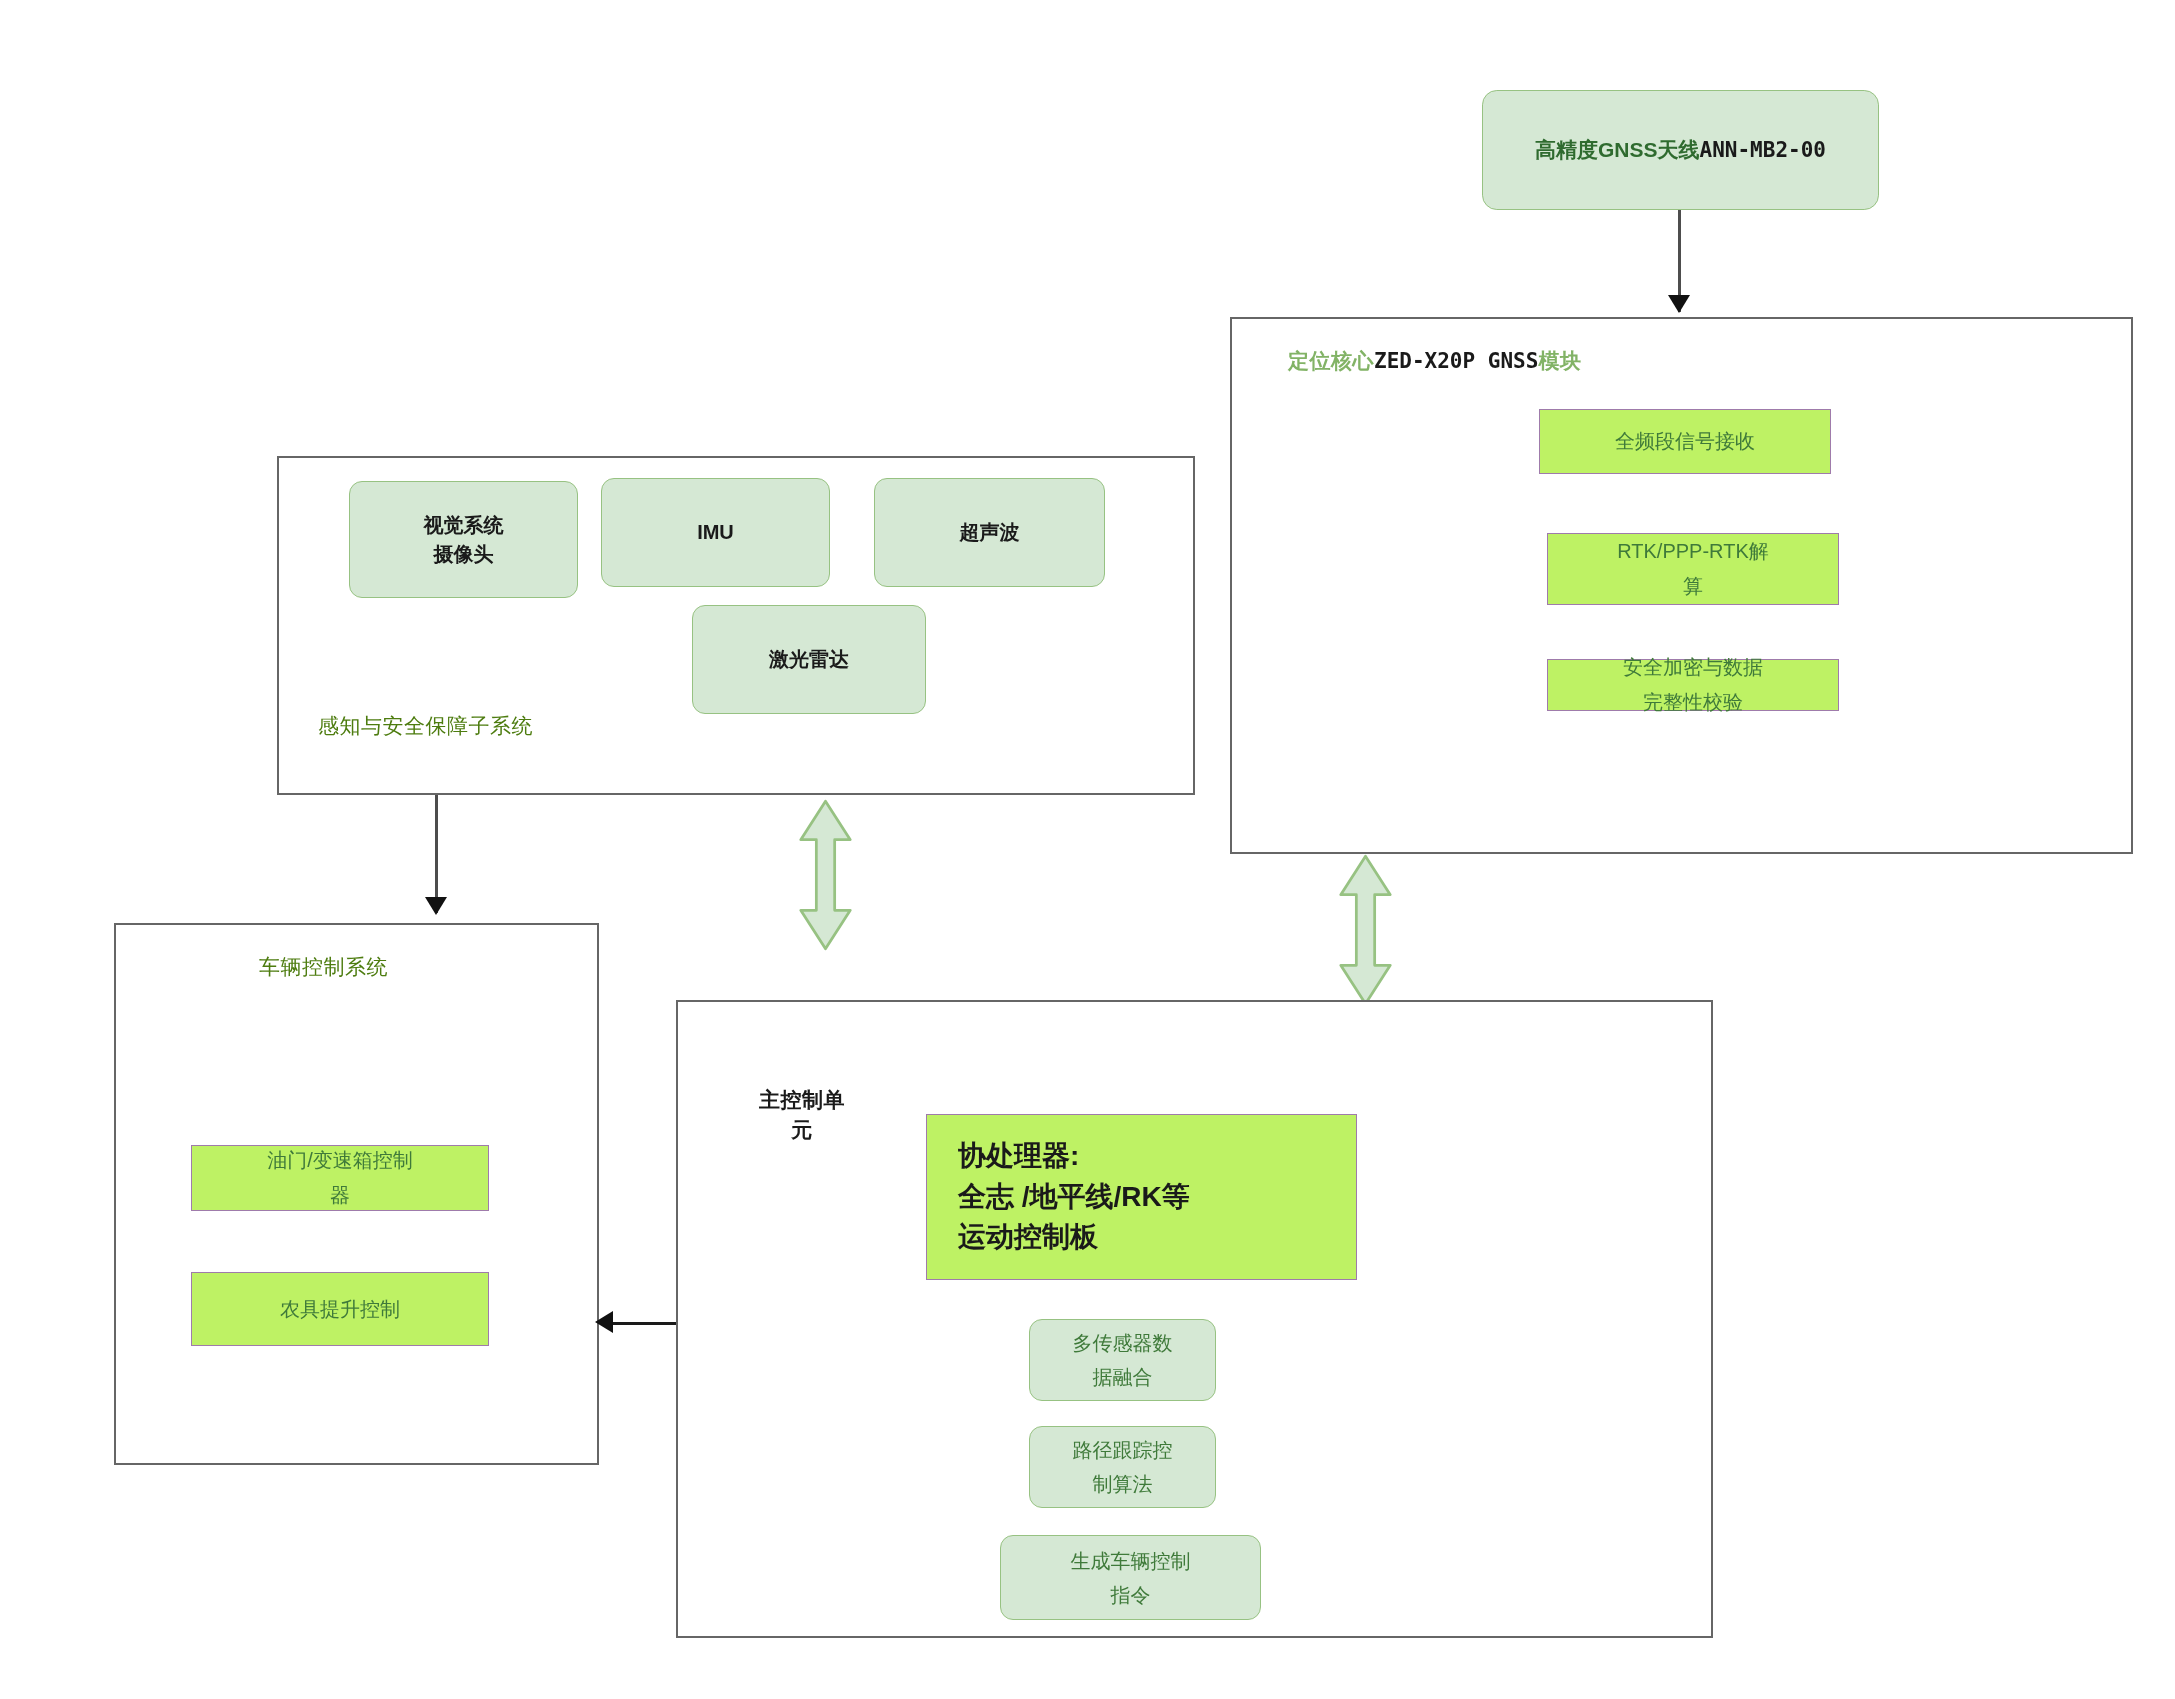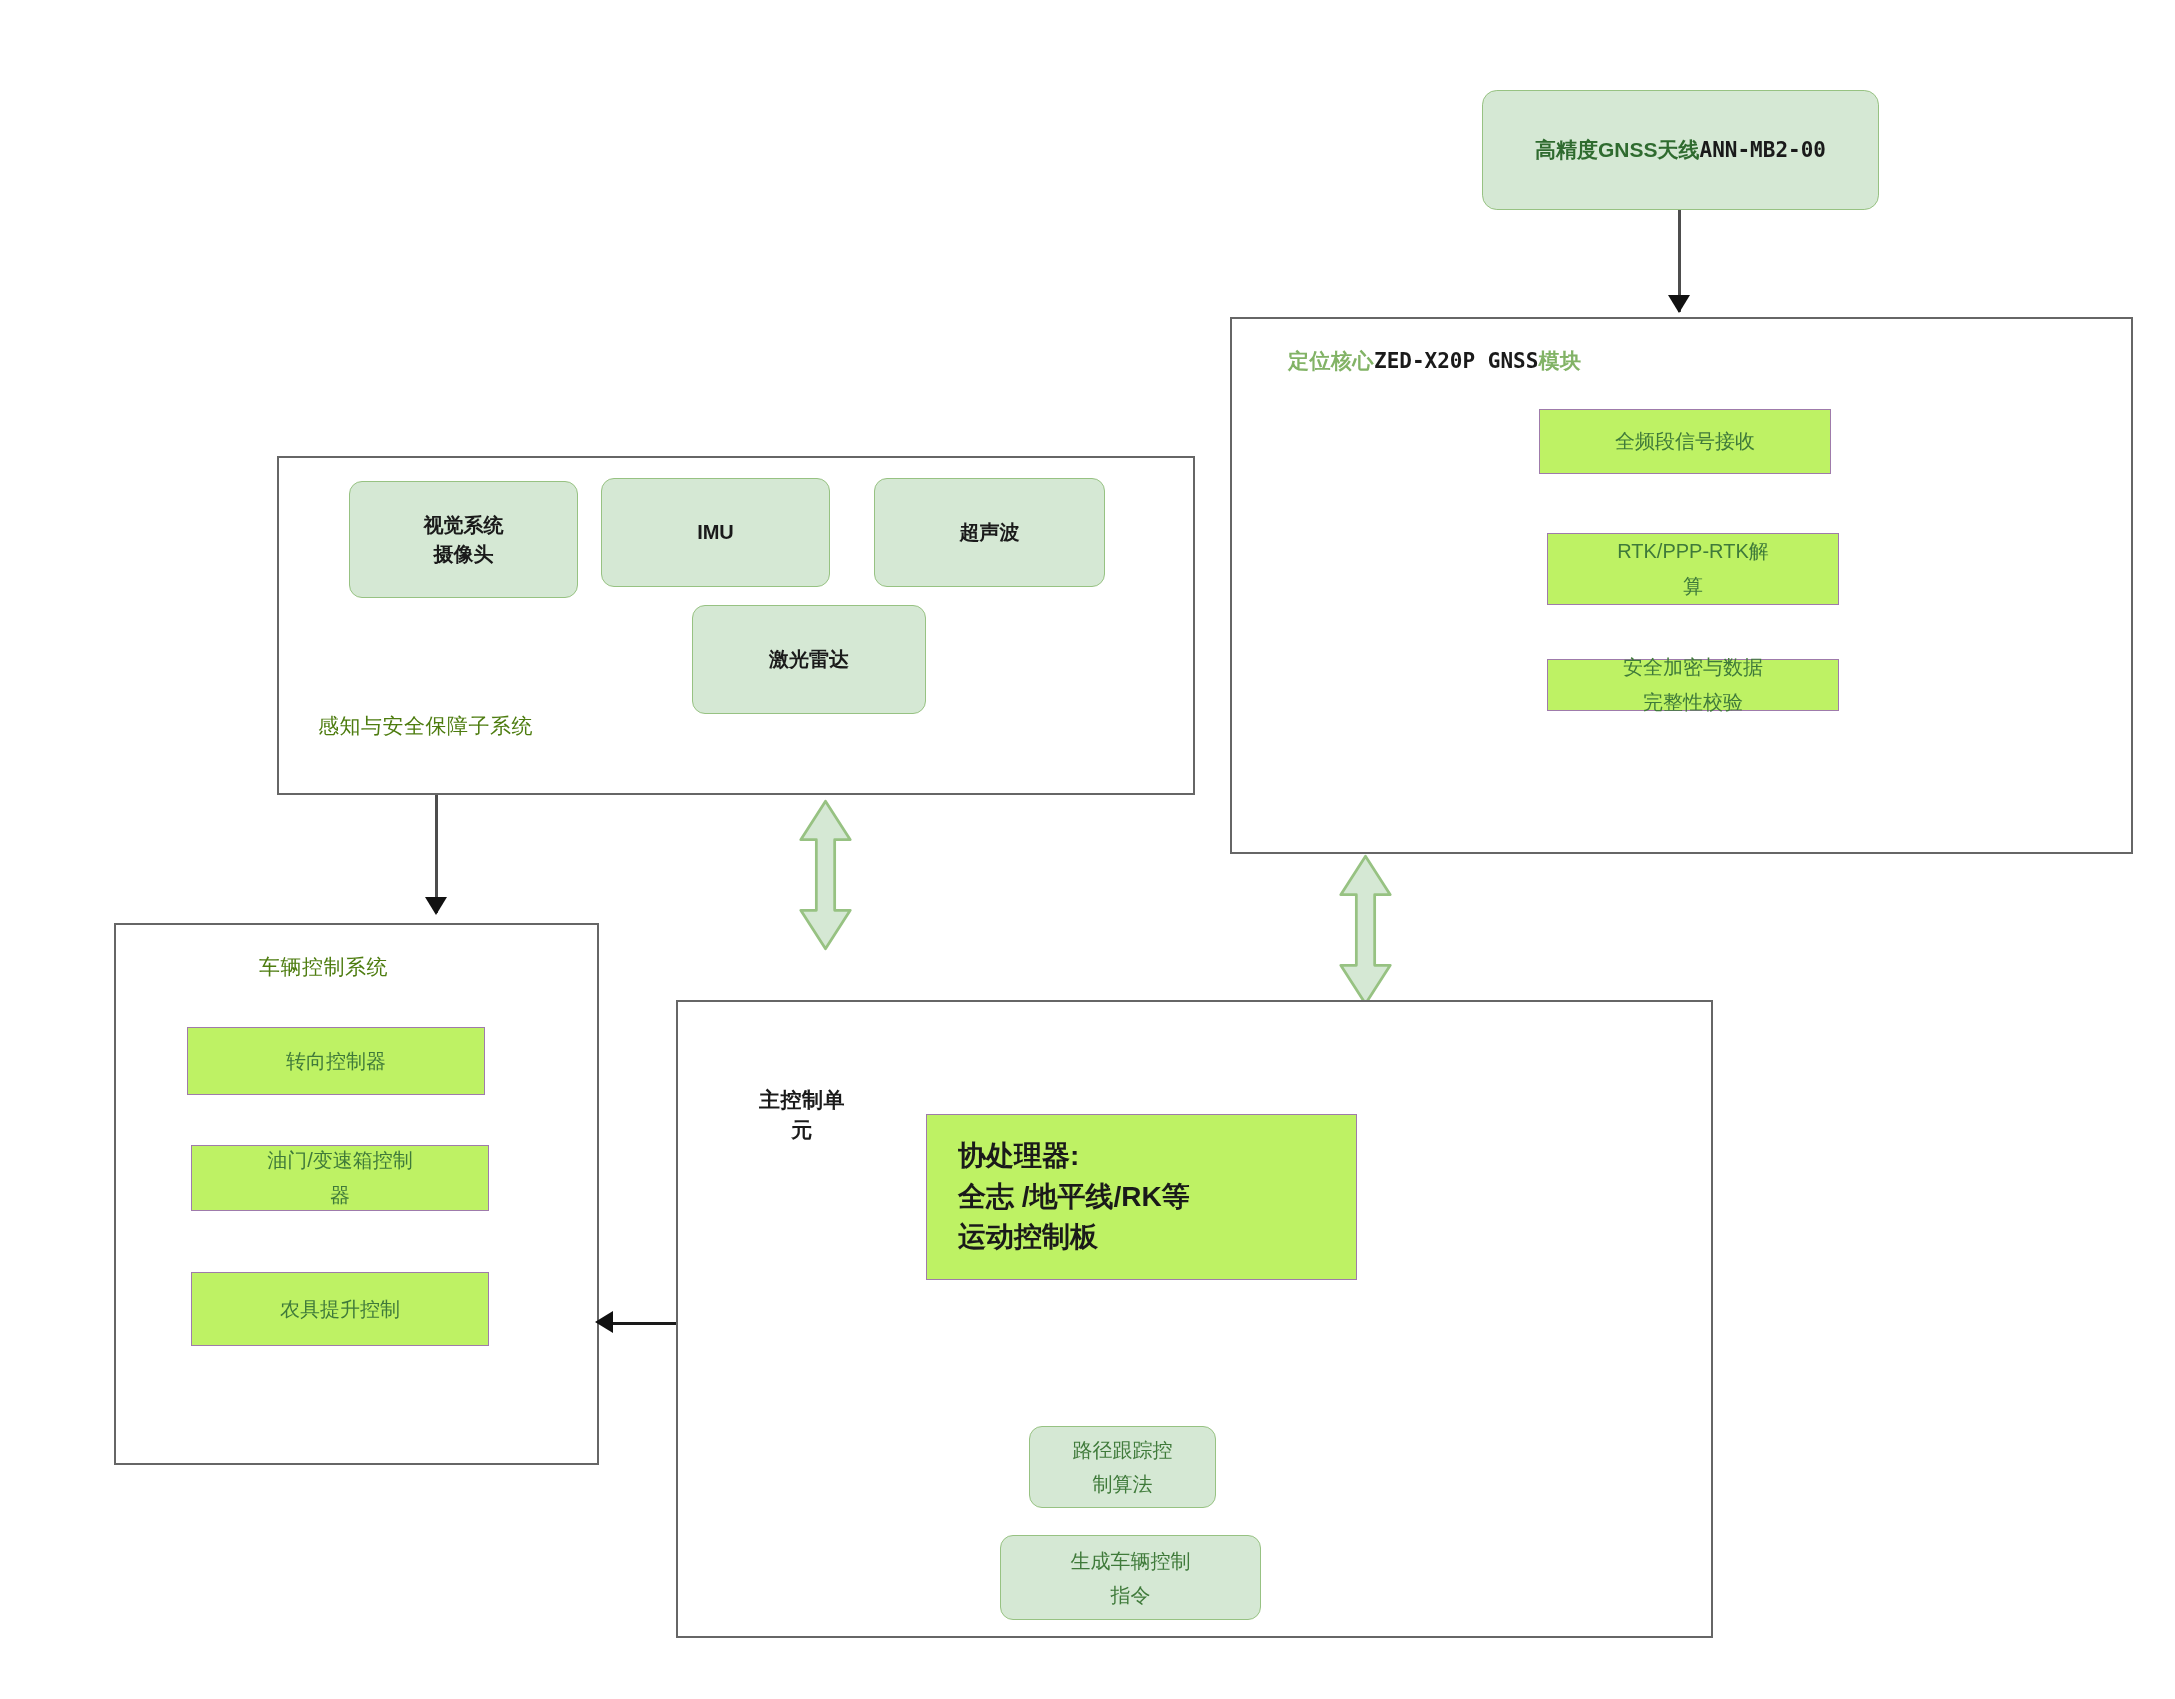--- a/index.html
+++ b/index.html
@@ -197,23 +197,20 @@
   </svg>
 
   <svg class="dbl-arrow" style="left:1338px; top:854px;" width="55" height="152" viewBox="0 0 60 165">
     <polygon points="30,2 57,44 40,44 40,121 57,121 30,163 3,121 20,121 20,44 3,44" fill="#d5e8d4" stroke="#97c282" stroke-width="3" stroke-linejoin="round"></polygon>
   </svg>
 
   <div class="container-box" style="left:114px; top:923px; width:485px; height:542px;">
   </div>
   <div class="group-label" style="left:259px; top:952px;">车辆控制系统</div>
 
-  <div class="node-purple" style="left:187px; top:1027px; width:298px; height:68px;">
-    <span>转向控制器</span>
-  </div>
   <div class="node-purple" style="left:191px; top:1145px; width:298px; height:66px;">
     <span>油门/变速箱控制
 器</span>
   </div>
   <div class="node-purple" style="left:191px; top:1272px; width:298px; height:74px;">
     <span>农具提升控制</span>
   </div>
 
   <div class="hline" style="left:609px; top:1322px; width:68px;"></div>
   <div class="arrowhead-left" style="left:595px; top:1311px;"></div>
@@ -222,20 +219,24 @@
   </div>
   <div class="group-label dark" style="left:749px; top:1085px; width:106px;">主控制单
 元</div>
 
   <div class="node-purple left-dark" style="left:926px; top:1114px; width:431px; height:166px;">
     <span>协处理器:
 全志 /地平线/RK等
 运动控制板</span>
   </div>
 
+  <div class="node-green" style="left:1029px; top:1319px; width:187px; height:82px;">
+    <span>多传感器数
+据融合</span>
+  </div>
   <div class="node-green" style="left:1029px; top:1426px; width:187px; height:82px;">
     <span>路径跟踪控
 制算法</span>
   </div>
   <div class="node-green" style="left:1000px; top:1535px; width:261px; height:85px;">
     <span>生成车辆控制
 指令</span>
   </div>
 
 </div>

